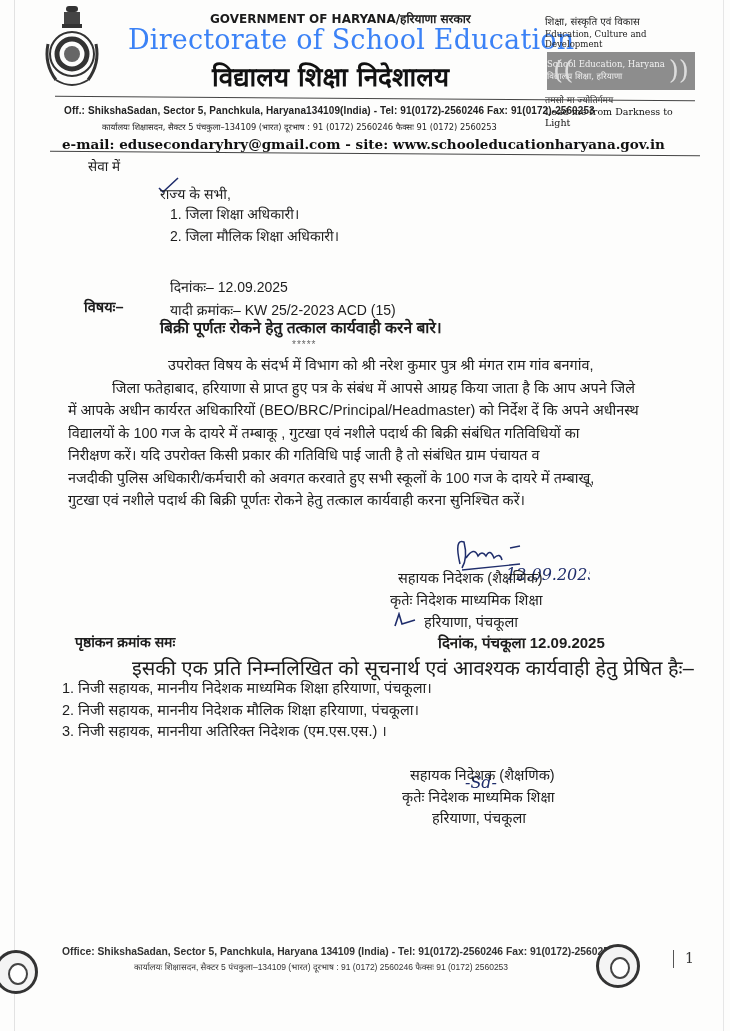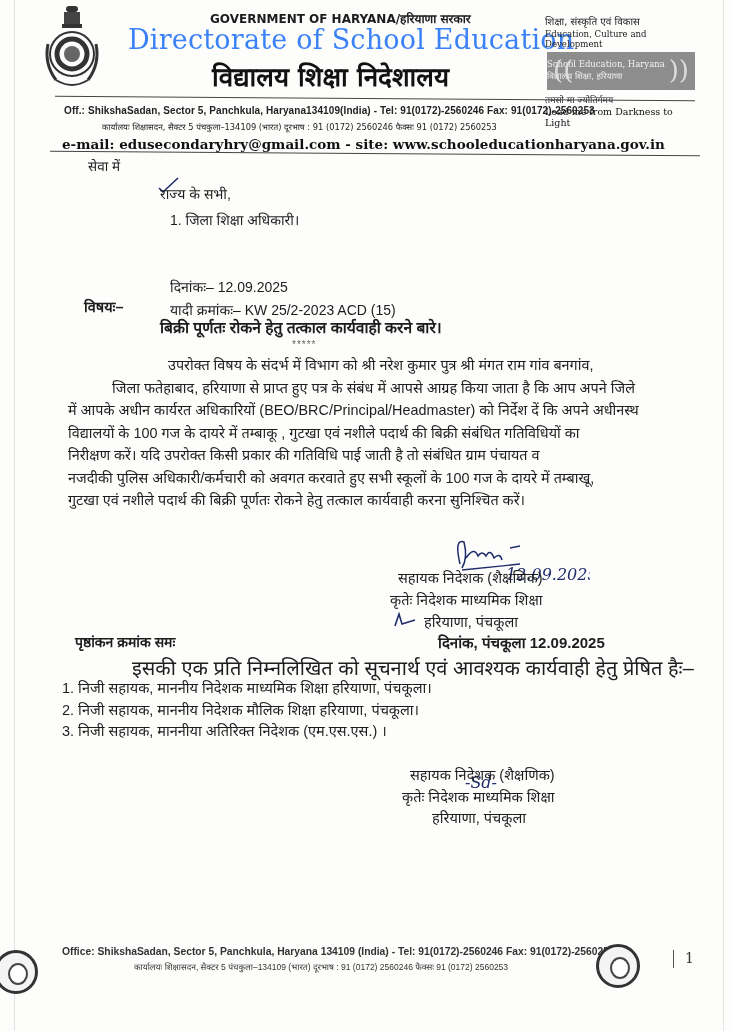--- a/index.html
+++ b/index.html
@@ -26,21 +26,21 @@
   .rule { position:absolute; height:1px; background:#444; }
   .off-en { position:absolute; left:64px; top:105px; font-size:10px; font-weight:bold; font-family:"Liberation Sans", sans-serif; color:#222; letter-spacing:0.1px; }
   .off-hi { position:absolute; left:102px; top:121px; font-size:8.3px; color:#222; }
   .email-line { position:absolute; left:62px; top:136px; font-family:"DejaVu Serif", serif; font-size:13.5px; font-weight:bold; color:#111; }
 
   
   .txt { position:absolute; font-family:"Liberation Sans", sans-serif; color:#1d1d1d; white-space:nowrap; }
   .seva { left:88px; top:157px; font-size:13.5px; }
   .addr1 { left:160px; top:184px; font-size:14px; }
   .check { position:absolute; left:158px; top:176px; width:22px; height:18px; }
-  .li1 { left:170px; top:204px; font-size:14px;margin-top:6px; }
+  .li1 { left:170px; top:204px; font-size:14px; }
   .li2 { left:170px; top:226px; font-size:14px; }
   .yaadi { left:170px; top:256px; font-size:14px;margin-top:44px; }
   .dinank { left:170px; top:277px; font-size:14px; }
   .vishay-lbl { left:84px; top:296px; font-size:14.5px; font-weight:bold; }
   .vishay-1 { left:160px; top:295px; font-size:15.6px; font-weight:bold; }
   .vishay-2 { left:160px; top:316px; font-size:15.6px; font-weight:bold; }
   .stars { left:292px; top:339px; font-size:10px; color:#666; letter-spacing:1px; }
   .para { left:68px; font-size:14.4px; }
   .p1 { left:168px; top:355px; }
   .p2 { top:378px;margin-left:44px; } .p3 { top:400px; } .p4 { top:423px; } .p5 { top:445px; } .p6 { top:468px; } .p7 { top:490px; }
@@ -109,20 +109,21 @@
   <div class="off-hi">कार्यालयः  शिक्षासदन, सैक्टर 5 पंचकुला–134109 (भारत) दूरभाष : 91 (0172) 2560246  फैक्सः 91 (0172) 2560253</div>
   <div class="email-line">e-mail: edusecondaryhry@gmail.com - site: www.schooleducationharyana.gov.in</div>
   <div class="rule" style="left:50px; top:153px; width:650px; transform:rotate(0.4deg);"></div>
 
   <div class="txt seva">सेवा में</div>
   <svg class="check" viewBox="0 0 22 18">
     <path d="M1 12 L5 16 L20 2" stroke="#1f2d6b" stroke-width="1.6" fill="none"></path>
   </svg>
   <div class="txt addr1">राज्य के सभी,</div>
   <div class="txt li1">1.  जिला शिक्षा अधिकारी।</div>
+  <div class="txt li2">2.  जिला मौलिक शिक्षा अधिकारी।</div>
   <div class="txt yaadi">यादी क्रमांकः–  KW 25/2-2023 ACD (15)</div>
   <div class="txt dinank">दिनांकः–  12.09.2025</div>
 
   <div class="txt vishay-lbl">विषयः–</div>
   <div class="txt vishay-2">बिक्री पूर्णतः रोकने हेतु तत्काल कार्यवाही करने बारे।</div>
   <div class="txt stars">*****</div>
 
   <div class="txt para p1">उपरोक्त विषय के संदर्भ में विभाग को श्री नरेश कुमार पुत्र श्री मंगत राम गांव बनगांव,</div>
   <div class="txt para p2">जिला फतेहाबाद, हरियाणा से प्राप्त हुए पत्र के संबंध में आपसे आग्रह किया जाता है कि आप अपने जिले</div>
   <div class="txt para p3">में आपके अधीन कार्यरत अधिकारियों (BEO/BRC/Principal/Headmaster) को निर्देश दें कि अपने अधीनस्थ</div>

